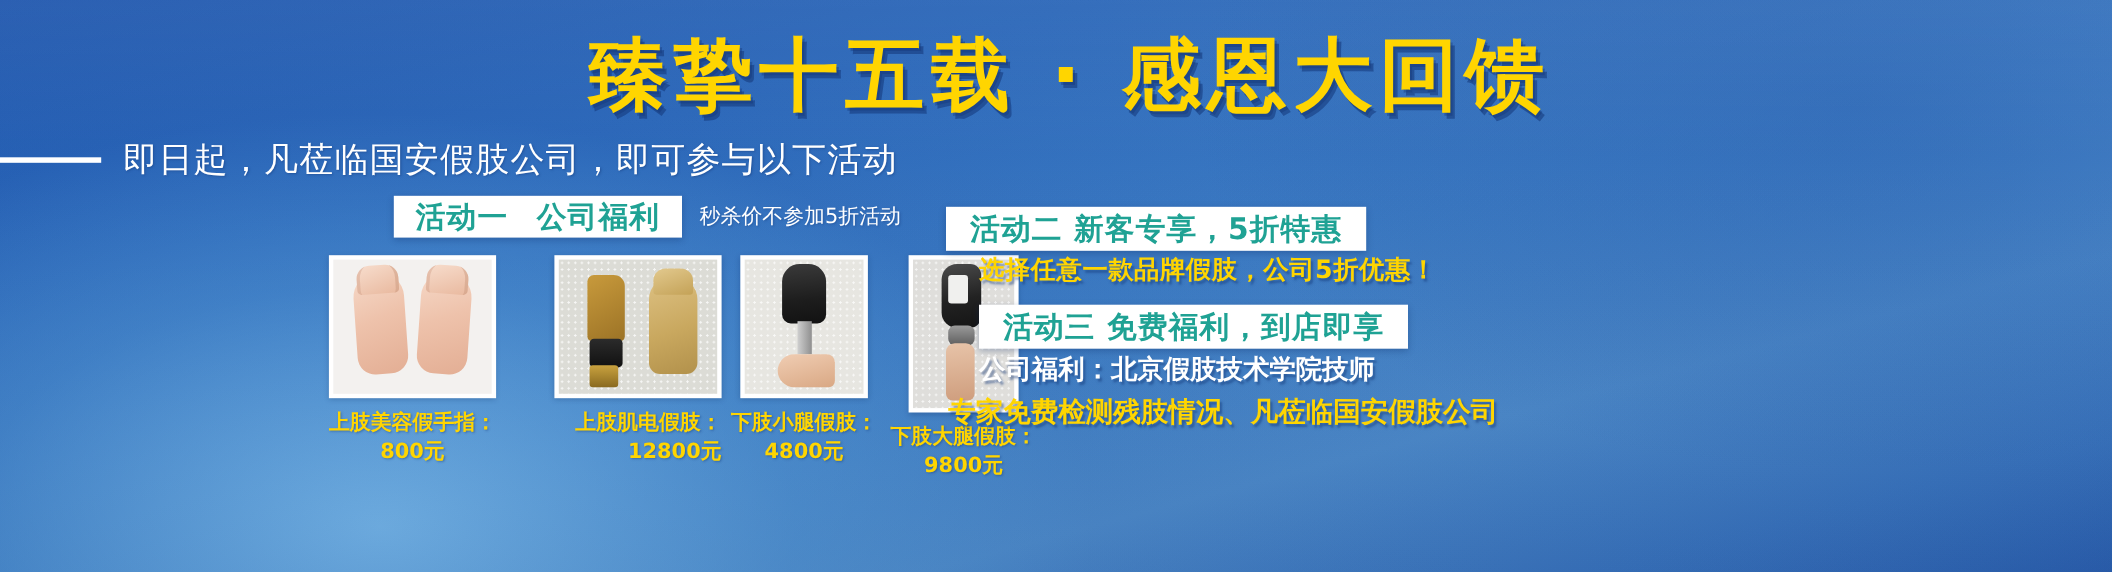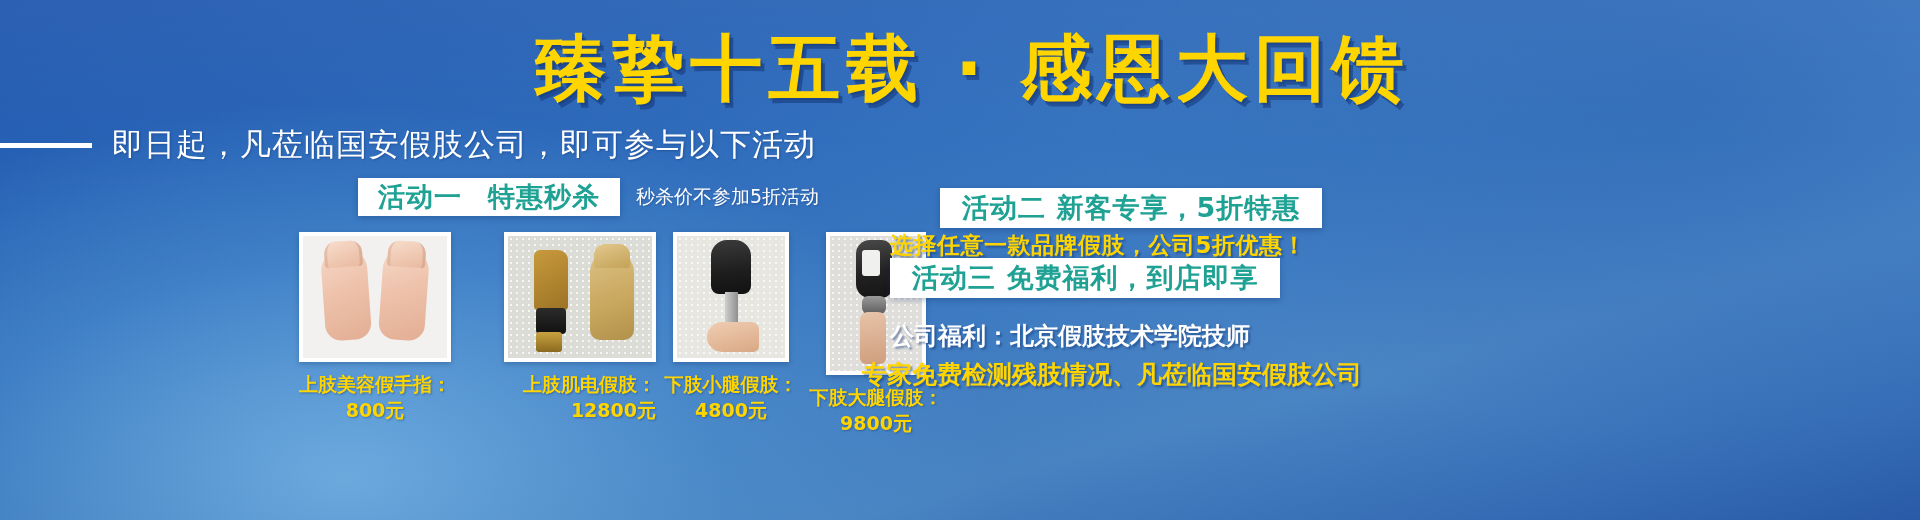--- a/index.html
+++ b/index.html
@@ -159,30 +159,30 @@
     background:linear-gradient(180deg,#9a9a9a,#5e5e5e); border-radius:6px;
   }
   .img-ak .shank{
     position:absolute; left:30px; top:76px; width:26px; height:52px;
     background:linear-gradient(175deg,#e7c3a8,#cf9e7e);
     border-radius:8px 8px 6px 6px;
   }
 
   
   .act2-box {
-    position:absolute; left:940px; top:188px; height:40px; padding:0 22px;
+    position:absolute; left:860px; top:188px; height:40px; padding:0 22px;
     font-size:27px; letter-spacing:1px; z-index:6;
   }
   .act2-sub {
     position:absolute; left:890px; top:230px; z-index:6;
     color:#FFD500; font-size:23px; font-weight:bold; white-space:nowrap; letter-spacing:0.5px;
     text-shadow:2px 2px 2px rgba(20,55,120,0.5);
   }
   .act3-box {
-    position:absolute; left:890px; top:258px; height:40px; padding:0 22px;
+    position:absolute; left:890px; top:277px; height:40px; padding:0 22px;
     font-size:27px; letter-spacing:1px; z-index:6;
   }
   .act3-sub1 {
     position:absolute; left:890px; top:320px; z-index:6;
     color:#ffffff; font-size:24px; font-weight:bold; white-space:nowrap;
     text-shadow:2px 2px 2px rgba(20,55,120,0.5);
   }
   .act3-sub2 {
     position:absolute; left:862px; top:358px; z-index:6;
     color:#FFD500; font-size:25px; font-weight:bold; white-space:nowrap;
@@ -198,21 +198,21 @@
 
   <div class="subwrap">
     <span class="subrule"></span>
     <span class="subtitle">即日起，凡莅临国安假肢公司，即可参与以下活动</span>
   </div>
 
   <div class="act1-row">
     <div class="wbox act1-box">
       <span>活动一</span>
       <span class="gap"></span>
-      <span>特惠秒杀</span>
+      <span>公司福利</span>
     </div>
     <span class="act1-note">秒杀价不参加5折活动</span>
   </div>
 
   <div class="products">
 
     <div class="product" style="width:190px;">
       <span class="pframe">
         <span class="pimg img-hands">
           <span class="hand l"></span>

